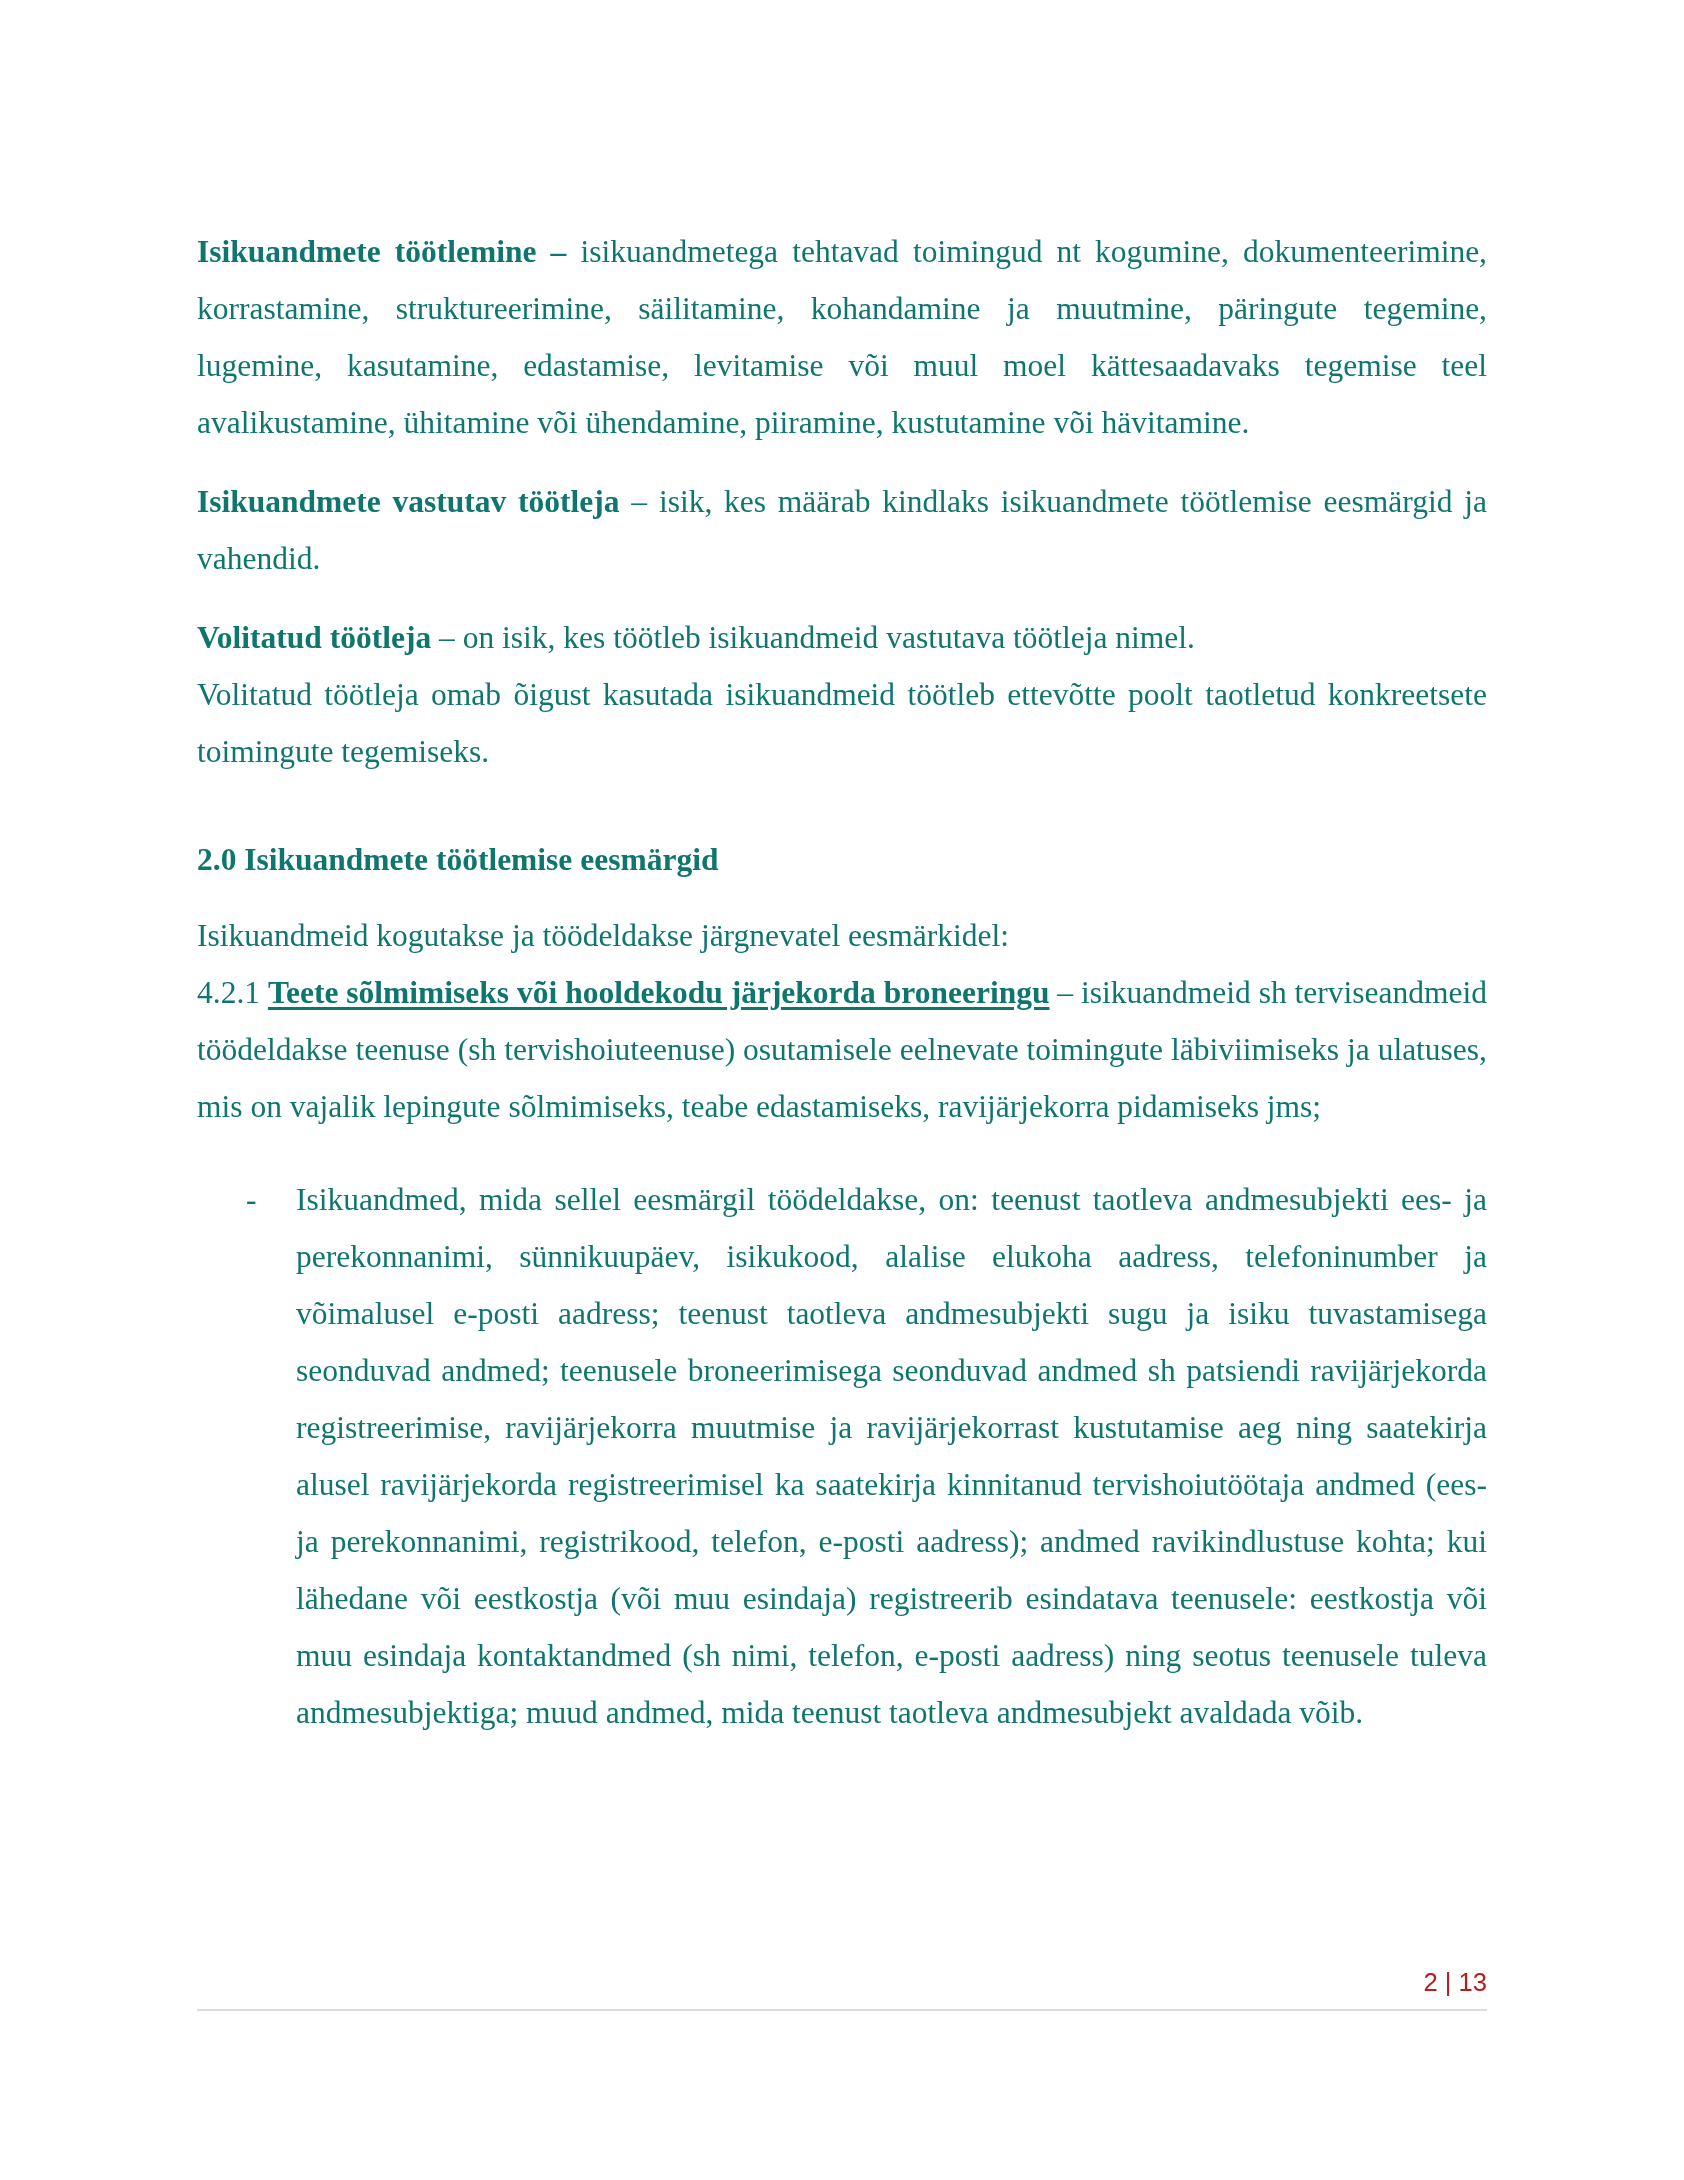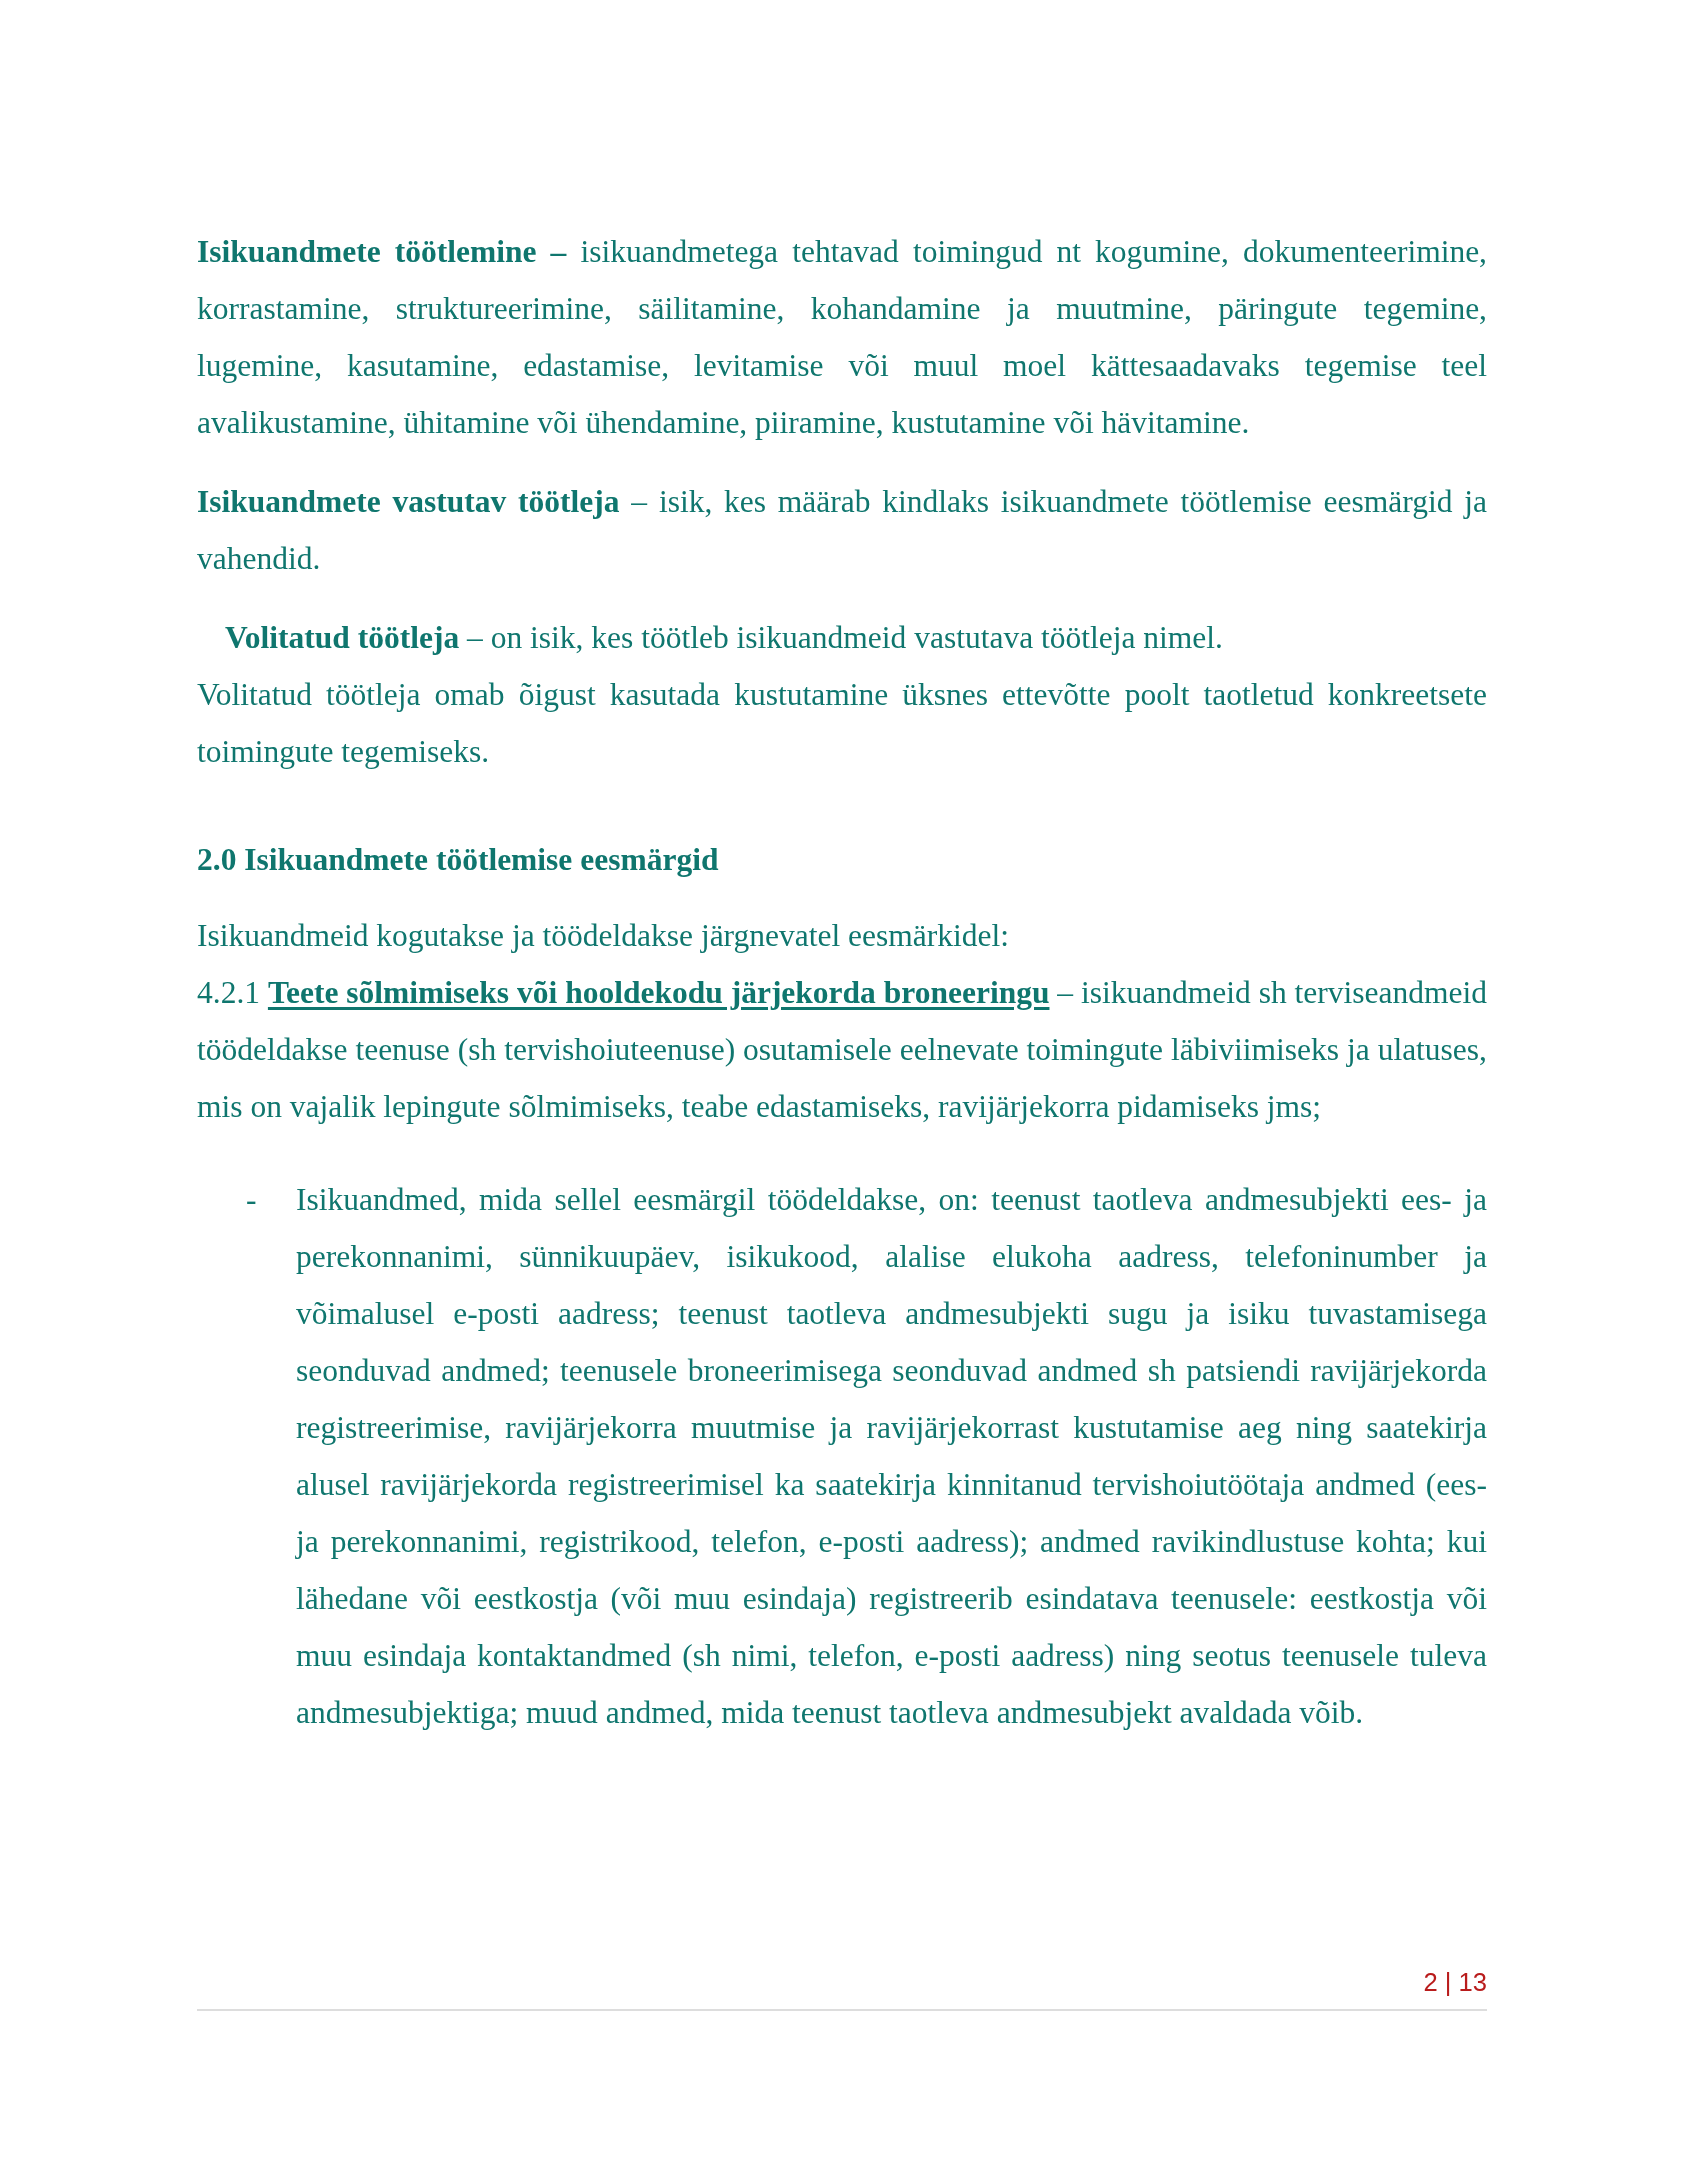--- a/index.html
+++ b/index.html
@@ -5,21 +5,21 @@
   html, body { margin: 0; padding: 0; background: #ffffff; }
   body { width: 1685px; height: 2181px; position: relative; overflow: hidden; }
   .page {
     position: absolute; left: 197px; top: 223px; width: 1290px;
     font-family: "Liberation Serif", "DejaVu Serif", serif;
     font-size: 31.5px; color: #0f766e; line-height: 57px;
   }
   p { margin: 0; text-align: justify; }
   .b { font-weight: bold; }
   .gap1 { margin-top: 22px; }
-  .gap2 { margin-top: 22px; margin-left: 28px; }
+  .gap2 { margin-top: 22px; }
   .heading { font-weight: bold; margin-top: 51px; }
   .intro { margin-top: 19px; }
   .u { font-weight: bold; text-decoration: underline; text-decoration-thickness: 2.6px; text-underline-offset: 4.3px; }
   .list { margin-top: 36px; position: relative; padding-left: 99px; }
   .list .dash { position: absolute; left: 49px; top: 0; }
   .footer {
     position: absolute; left: 197px; top: 1968px; width: 1290px;
     border-bottom: 2.6px solid #dddddd; height: 41px;
   }
   .pagenum {
@@ -34,21 +34,21 @@
 <div class="page">
   <p>
     <span class="b">Isikuandmete töötlemine –</span><span> isikuandmetega tehtavad toimingud nt kogumine, dokumenteerimine, korrastamine, struktureerimine, säilitamine, kohandamine ja muutmine, päringute tegemine, lugemine, kasutamine, edastamise, levitamise või muul moel kättesaadavaks tegemise teel avalikustamine, ühitamine või ühendamine, piiramine, kustutamine või hävitamine.</span>
   </p>
   <p class="gap1">
     <span class="b">Isikuandmete vastutav töötleja</span><span> – isik, kes määrab kindlaks isikuandmete töötlemise eesmärgid ja vahendid.</span>
   </p>
   <p class="gap2">
     <span class="b">Volitatud töötleja</span><span> – on isik, kes töötleb isikuandmeid vastutava töötleja nimel.</span>
   </p>
-  <p>Volitatud töötleja omab õigust kasutada kustutamine üksnes ettevõtte poolt taotletud konkreetsete toimingute tegemiseks.</p>
+  <p>Volitatud töötleja omab õigust kasutada isikuandmeid töötleb ettevõtte poolt taotletud konkreetsete toimingute tegemiseks.</p>
 
   <p class="heading">2.0 Isikuandmete töötlemise eesmärgid</p>
   <p class="intro">Isikuandmeid kogutakse ja töödeldakse järgnevatel eesmärkidel:</p>
   <p>
     <span>4.2.1 </span><span class="u">Teete sõlmimiseks või hooldekodu järjekorda broneeringu</span><span> – isikuandmeid sh terviseandmeid töödeldakse teenuse (sh tervishoiuteenuse) osutamisele eelnevate toimingute läbiviimiseks ja ulatuses, mis on vajalik lepingute sõlmimiseks, teabe edastamiseks, ravijärjekorra pidamiseks jms;</span>
   </p>
 
   <div class="list">
     <span class="dash">-</span>
     <p>Isikuandmed, mida sellel eesmärgil töödeldakse, on: teenust taotleva andmesubjekti ees- ja perekonnanimi, sünnikuupäev, isikukood, alalise elukoha aadress, telefoninumber ja võimalusel  e-posti aadress; teenust taotleva andmesubjekti sugu ja isiku tuvastamisega seonduvad andmed; teenusele broneerimisega seonduvad andmed sh patsiendi ravijärjekorda registreerimise, ravijärjekorra muutmise ja ravijärjekorrast kustutamise aeg ning saatekirja alusel ravijärjekorda registreerimisel ka saatekirja kinnitanud tervishoiutöötaja andmed (ees- ja perekonnanimi, registrikood, telefon, e-posti aadress); andmed ravikindlustuse kohta; kui lähedane või eestkostja (või muu esindaja) registreerib esindatava teenusele: eestkostja või muu esindaja kontaktandmed (sh nimi, telefon, e-posti aadress)  ning seotus teenusele tuleva andmesubjektiga; muud andmed, mida teenust taotleva andmesubjekt avaldada võib.</p>

